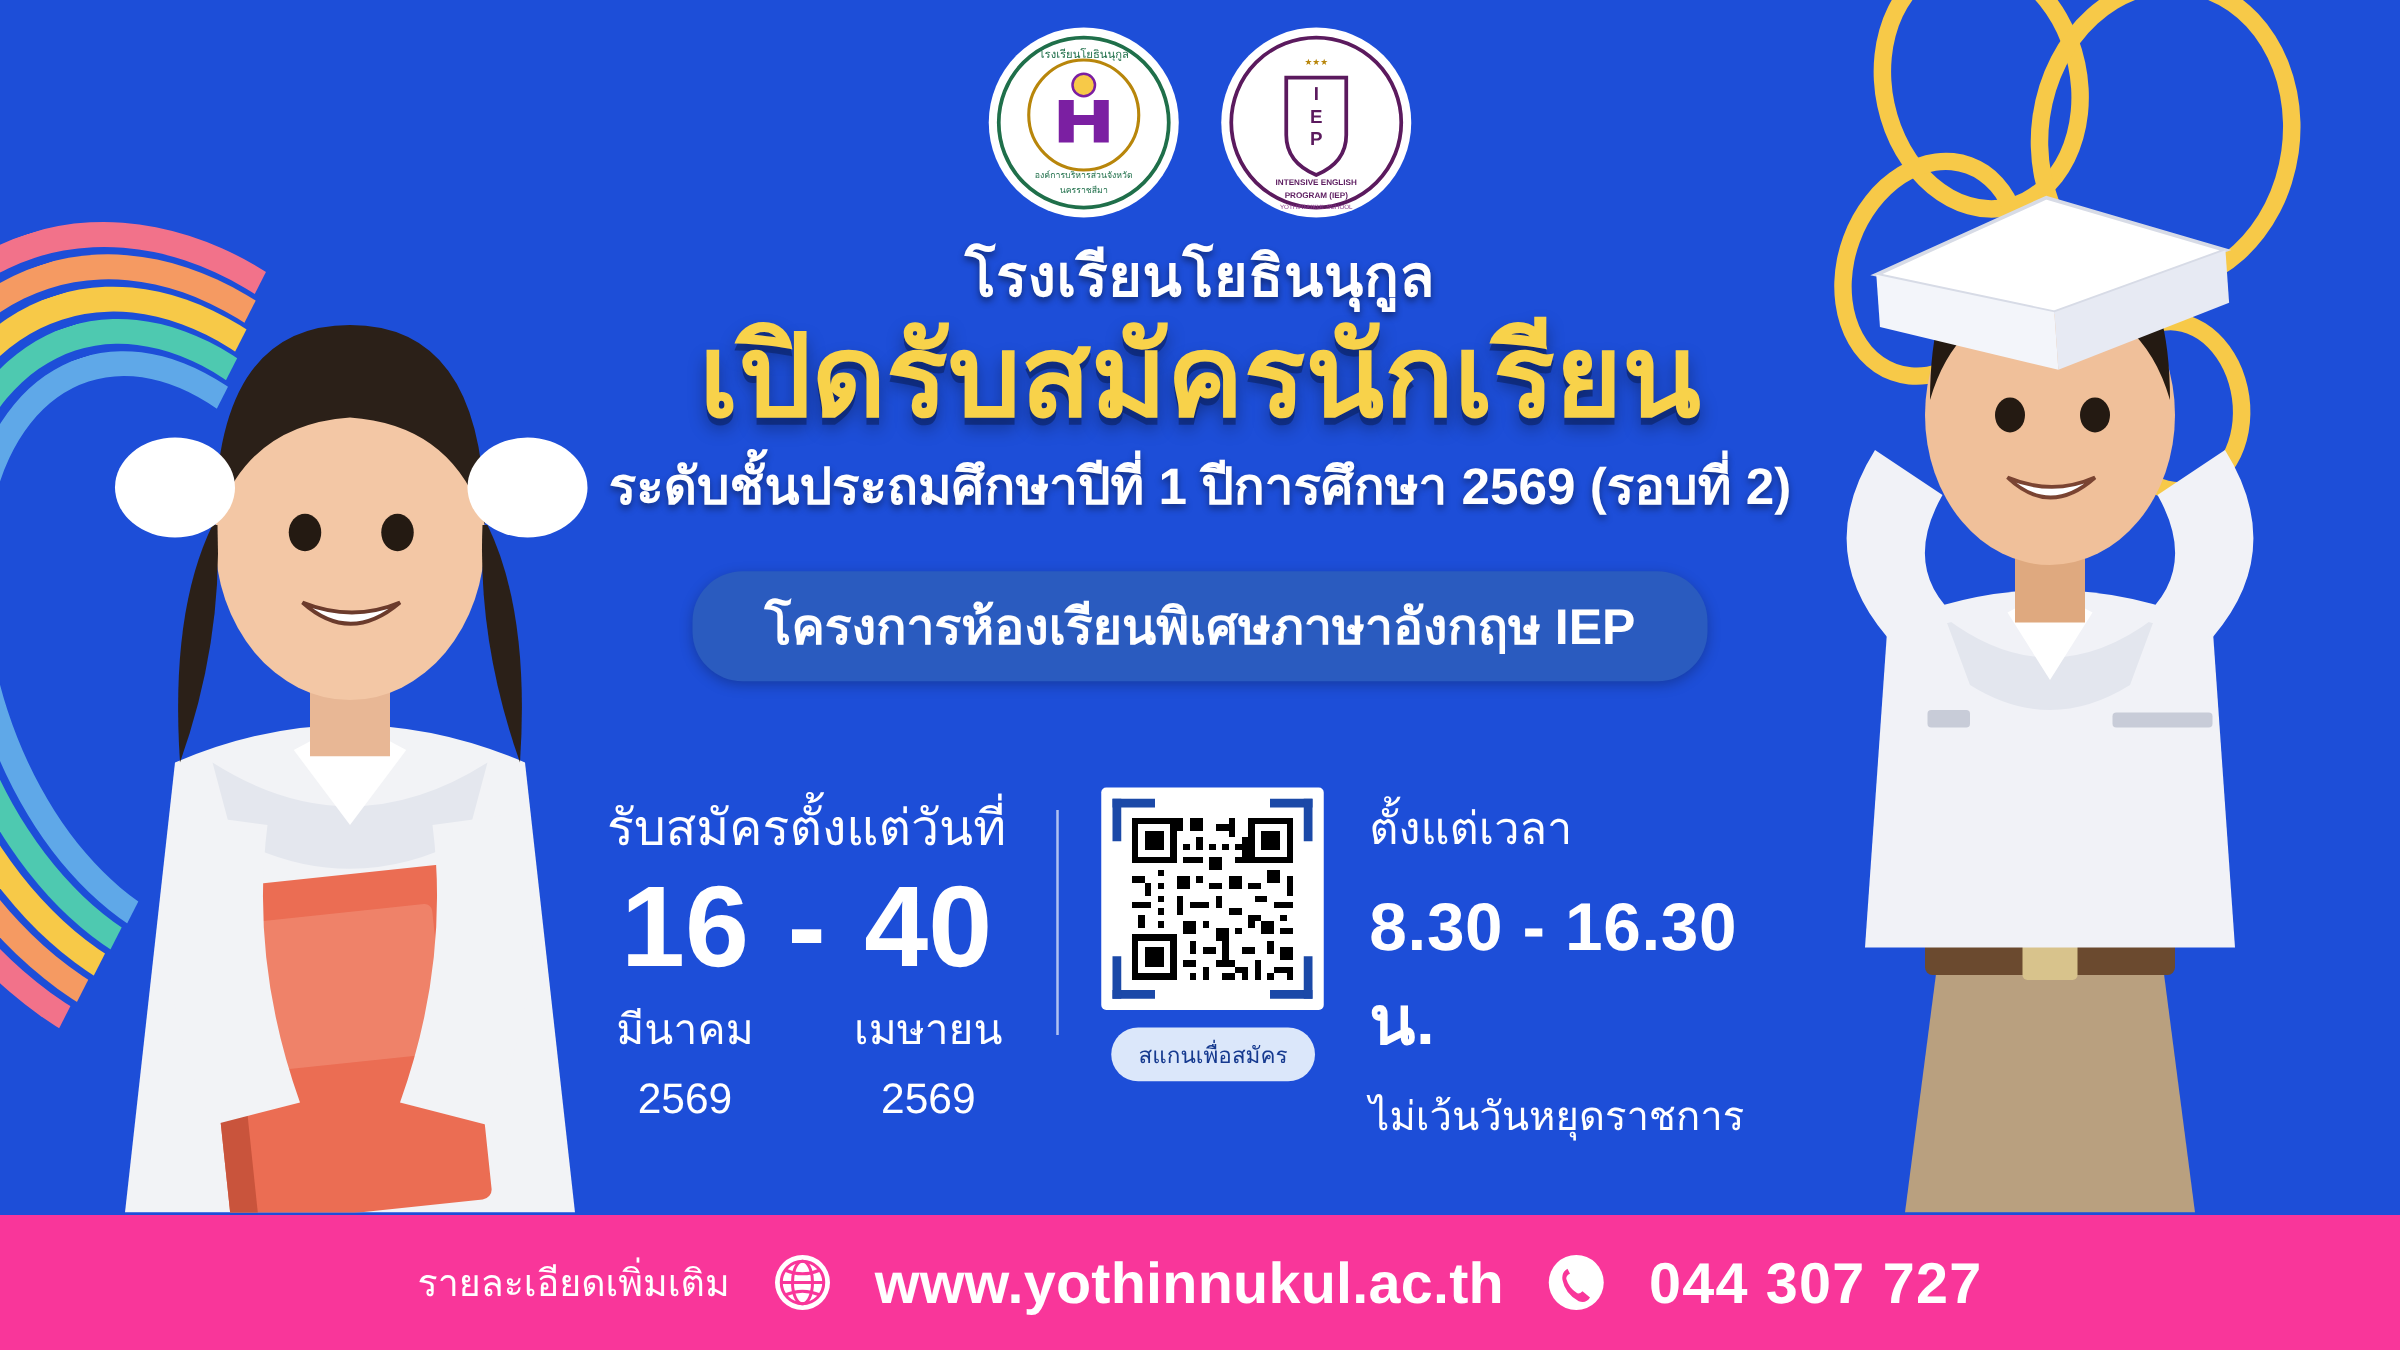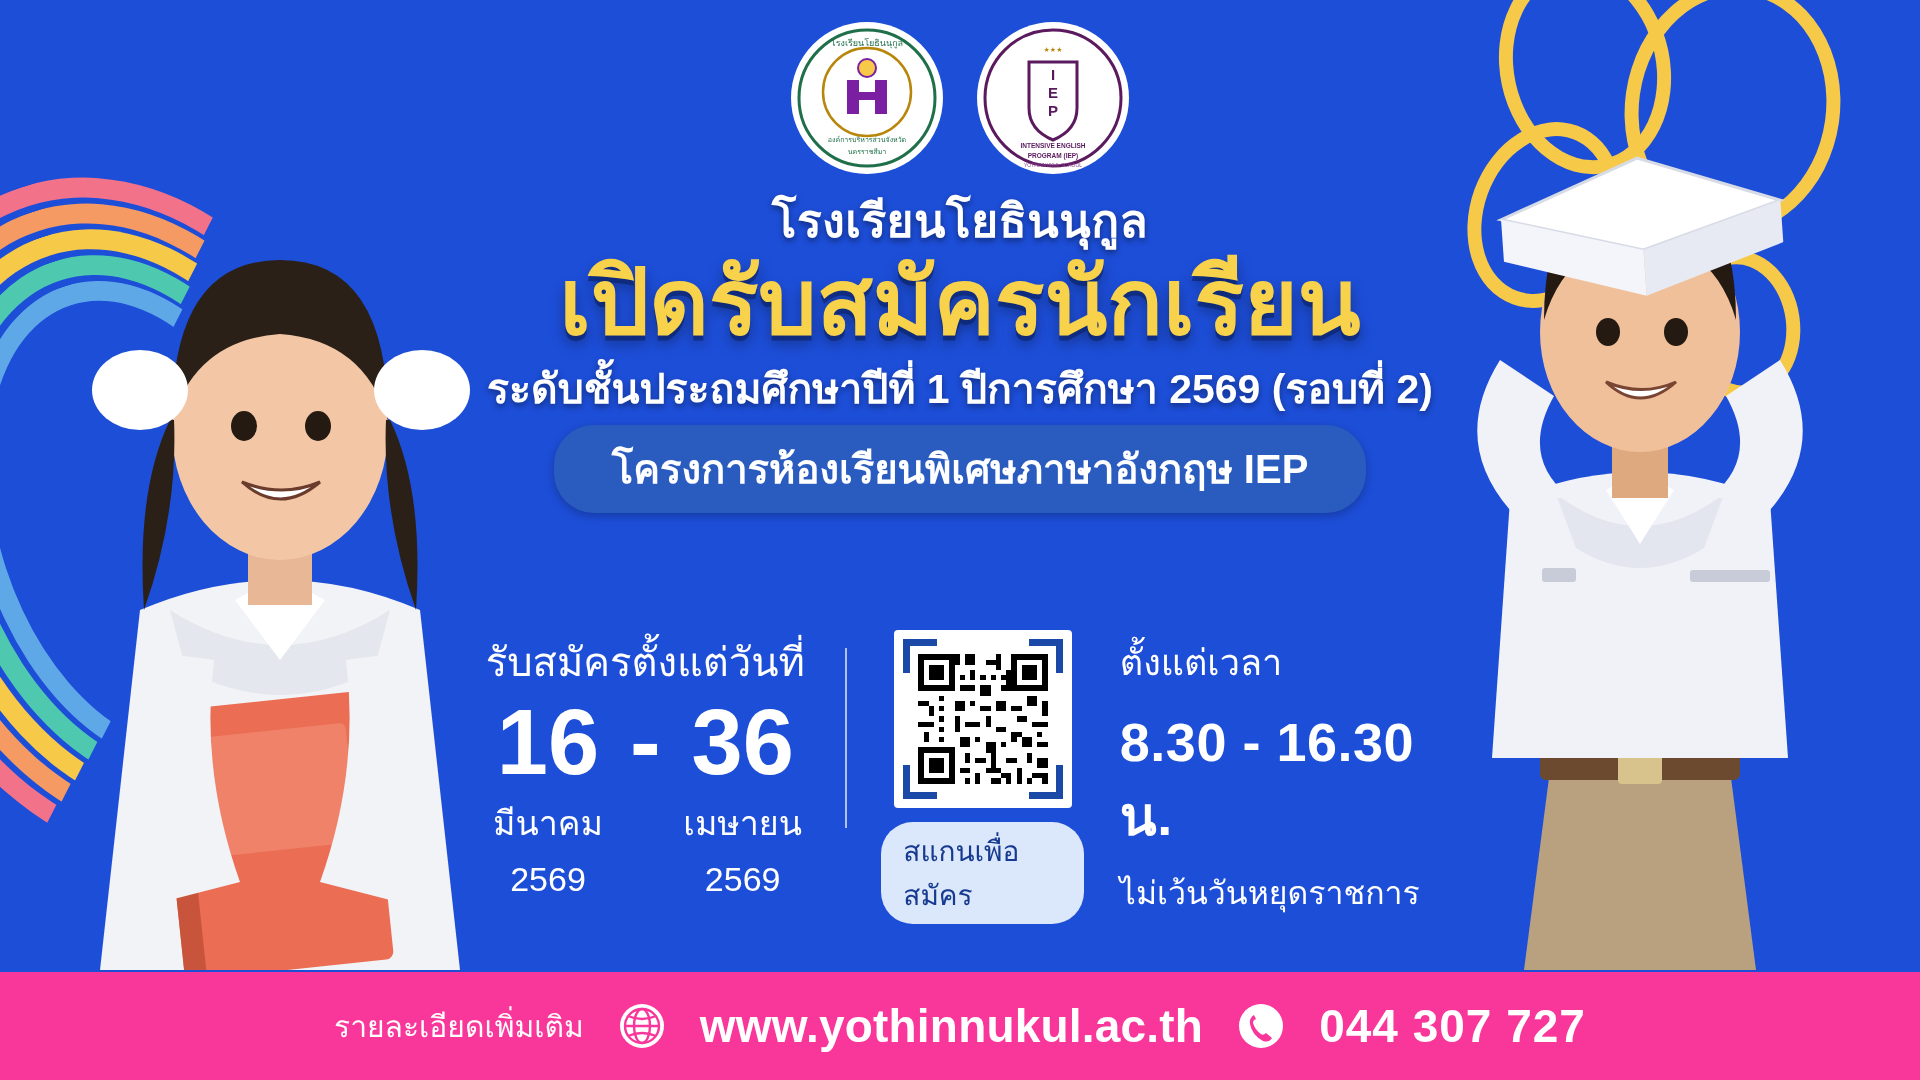--- a/index.html
+++ b/index.html
@@ -60,21 +60,21 @@
   .main-title {
     color: #f8d24a; font-size: 92px; font-weight: bold; line-height: 1.12;
     margin-top: 4px;
     text-shadow: 0 5px 0 rgba(10,30,90,.55), 0 8px 14px rgba(0,0,0,.35);
   }
   .sub-title {
     color: #ffffff; font-size: 41px; font-weight: bold; margin-top: 2px;
     text-shadow: 0 3px 6px rgba(0,0,0,.4);
   }
   .iep-pill {
-    display: inline-block; margin-top: 4px;
+    display: inline-block; margin-top: 36px;
     background: #2a5bbf; color: #ffffff;
     font-size: 40px; font-weight: bold;
     padding: 12px 58px; border-radius: 40px;
     box-shadow: 0 3px 10px rgba(0,0,0,.25);
   }
 
   
   .info-row {
     position: absolute; top: 630px; left: 50%; transform: translateX(-50%);
     display: flex; align-items: flex-start; z-index: 5;
@@ -96,21 +96,21 @@
     padding: 14px; border-radius: 4px;
   }
   .qr-frame .corner { position: absolute; width: 34px; height: 34px; border: 7px solid #1b49a8; }
   .qr-frame .c-tl { top: 9px;  left: 9px;  border-right: none; border-bottom: none; }
   .qr-frame .c-tr { top: 9px;  right: 9px; border-left: none;  border-bottom: none; }
   .qr-frame .c-bl { bottom: 9px;left: 9px;  border-right: none; border-top: none; }
   .qr-frame .c-br { bottom: 9px;right: 9px; border-left: none;  border-top: none; }
   .qr-frame svg { width: 100%; height: 100%; display: block; }
   .scan-badge {
     margin-top: 14px; background: #dbe7fa; color: #163a8f;
-    font-size: 28px; padding: 7px 22px; border-radius: 32px;
+    font-size: 18px; padding: 7px 22px; border-radius: 32px;
   }
 
   .time-block { color: #ffffff; margin-left: 36px; padding-top: 4px; }
   .time-lead  { font-size: 36px; }
   .time-main  { font-size: 54px; font-weight: bold; margin-top: 20px; letter-spacing: .5px; }
   .time-note  { font-size: 32px; margin-top: 8px; }
 
   
   .footer {
     position: absolute; bottom: 0; left: 0; width: 100%; height: 108px;
@@ -251,21 +251,21 @@
     <div class="date-block">
       <div class="date-lead">รับสมัครตั้งแต่วันที่</div>
       <div class="date-pair">
         <div class="date-col">
           <div class="big-num">16</div>
           <div class="month">มีนาคม</div>
           <div class="year">2569</div>
         </div>
         <div class="dash">-</div>
         <div class="date-col">
-          <div class="big-num">36</div>
+          <div class="big-num">40</div>
           <div class="month">เมษายน</div>
           <div class="year">2569</div>
         </div>
       </div>
     </div>
 
     <div class="vdivider"></div>
 
     <div class="qr-block">
       <div class="qr-frame">

